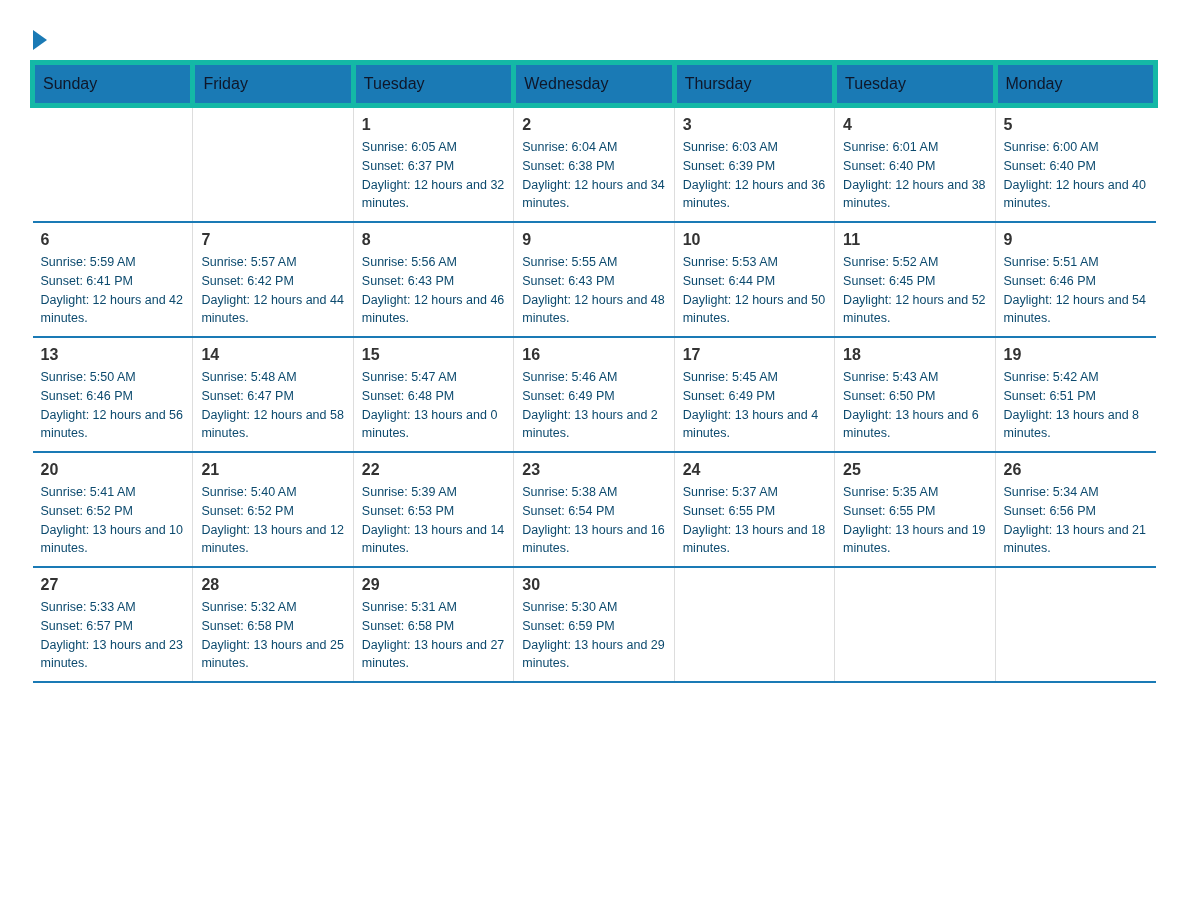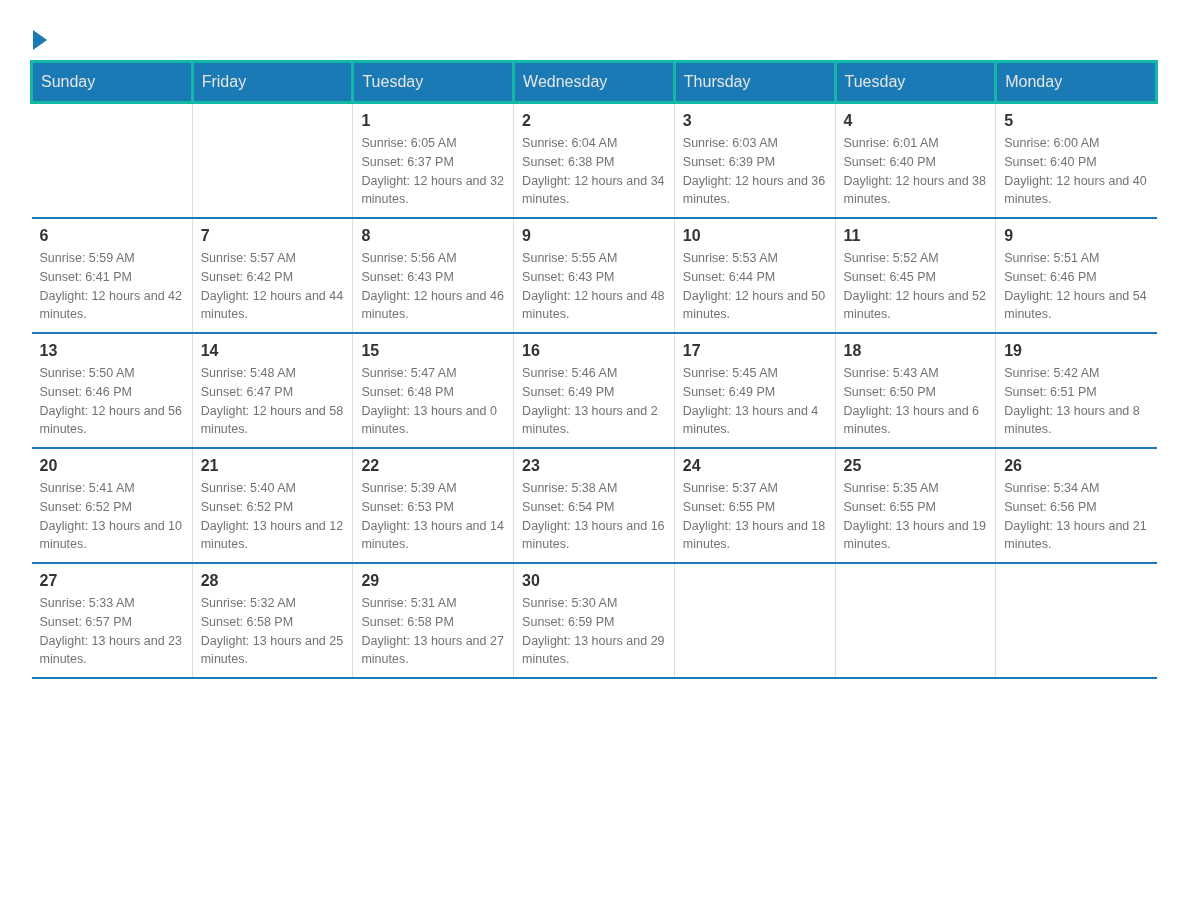--- a/index.html
+++ b/index.html
@@ -66,26 +66,26 @@
     }
     .calendar {
       width: 100%;
       border-collapse: collapse;
       margin-top: 10px;
     }
     .calendar thead tr {
       background-color: #1a7ab5;
     }
     .calendar thead th {
-      color: #e5e5e5;
+      color: #0f172a;
       font-size: 16px;
       font-weight: normal;
       padding: 10px 8px;
       text-align: left;
-      border: 3px solid #14b8a6;
+      border: 5px solid #14b8a6;
     }
     .calendar tbody tr {
       border-bottom: 2px solid #1a7ab5;
     }
     .calendar tbody td {
       vertical-align: top;
       padding: 8px 8px;
       font-size: 13px;
       color: #333;
       border-right: 1px solid #ddd;
@@ -97,21 +97,21 @@
     }
     .day-number {
       font-size: 16px;
       font-weight: bold;
       color: #333;
       display: block;
       margin-bottom: 4px;
     }
     .day-info {
       font-size: 12.5px;
-      color: #737373;
+      color: #0c4a6e;
       line-height: 1.5;
     }
     .empty-cell {
       background: #fff;
     }
   </style>
 </head>
 <body>
 
 <div class="header">

